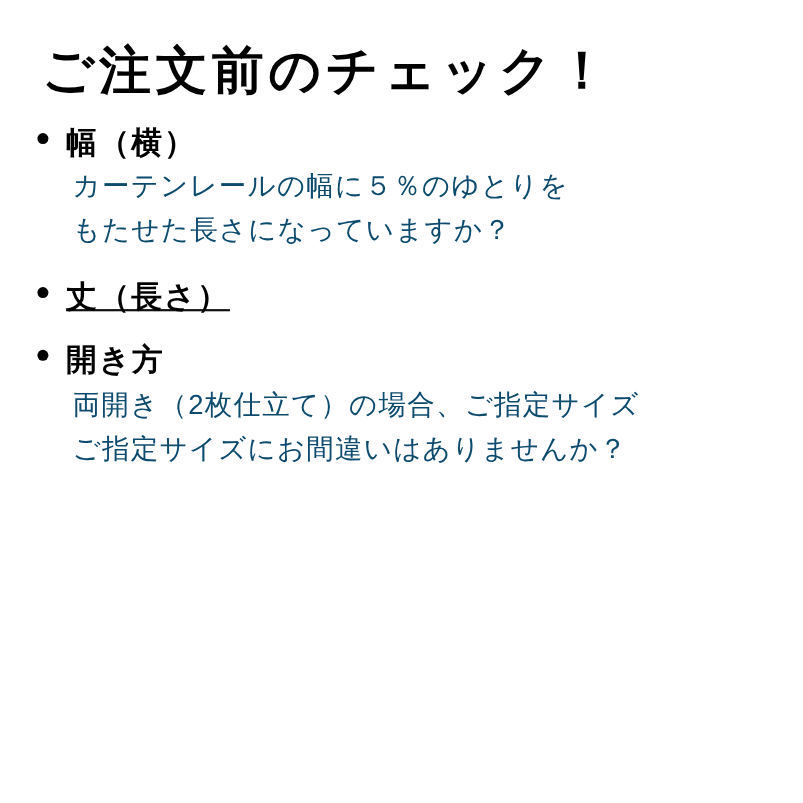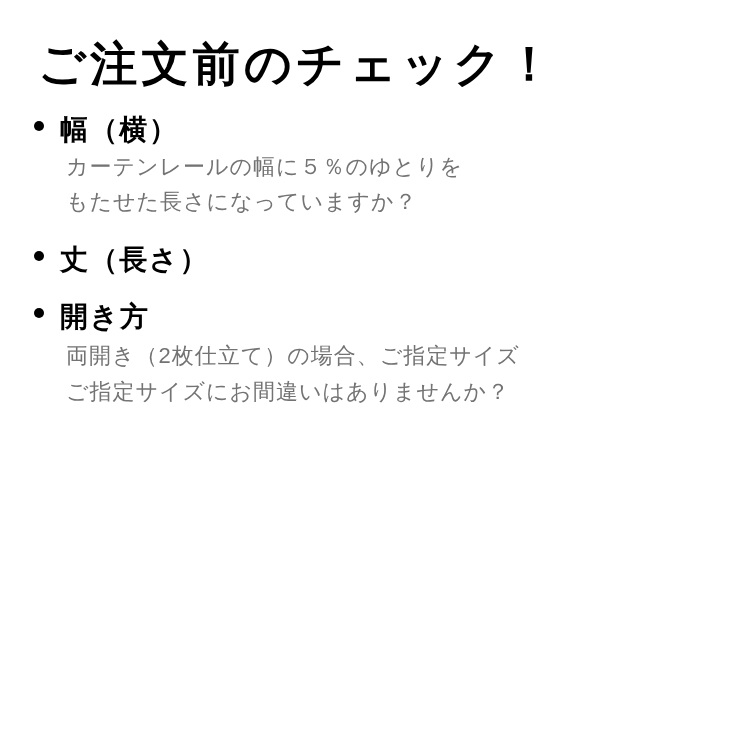--- a/index.html
+++ b/index.html
@@ -49,32 +49,32 @@
     height: 10px;
     border-radius: 50%;
     background: #000000;
     margin-right: 16px;
     margin-left: 6px;
     position: relative;
     top: -8px;
     flex: 0 0 auto;
   }
   .section-body {
-    font-size: 22px;
+    font-size: 25px;
     line-height: 1.62;
     letter-spacing: 0.045em;
     margin-left: 38px;
-    color: #737373;
+    color: #0c4a6e;
     font-weight: normal;
   }
   .section-body div {
     white-space: nowrap;
   }
   .sec-width { margin-bottom: 22px; }
-  .sec-length { margin-bottom: 22px; }
+  .sec-length { margin-bottom: 22px; text-decoration: underline; }
   .sec-open { margin-bottom: 0; }
   .sec-length .section-title { margin-bottom: 4px; }
   .sec-open .section-title { margin-bottom: 4px; }
 </style>
 </head>
 <body>
 
 <div class="page">
 
   <div class="headline">ご注文前のチェック！</div>

